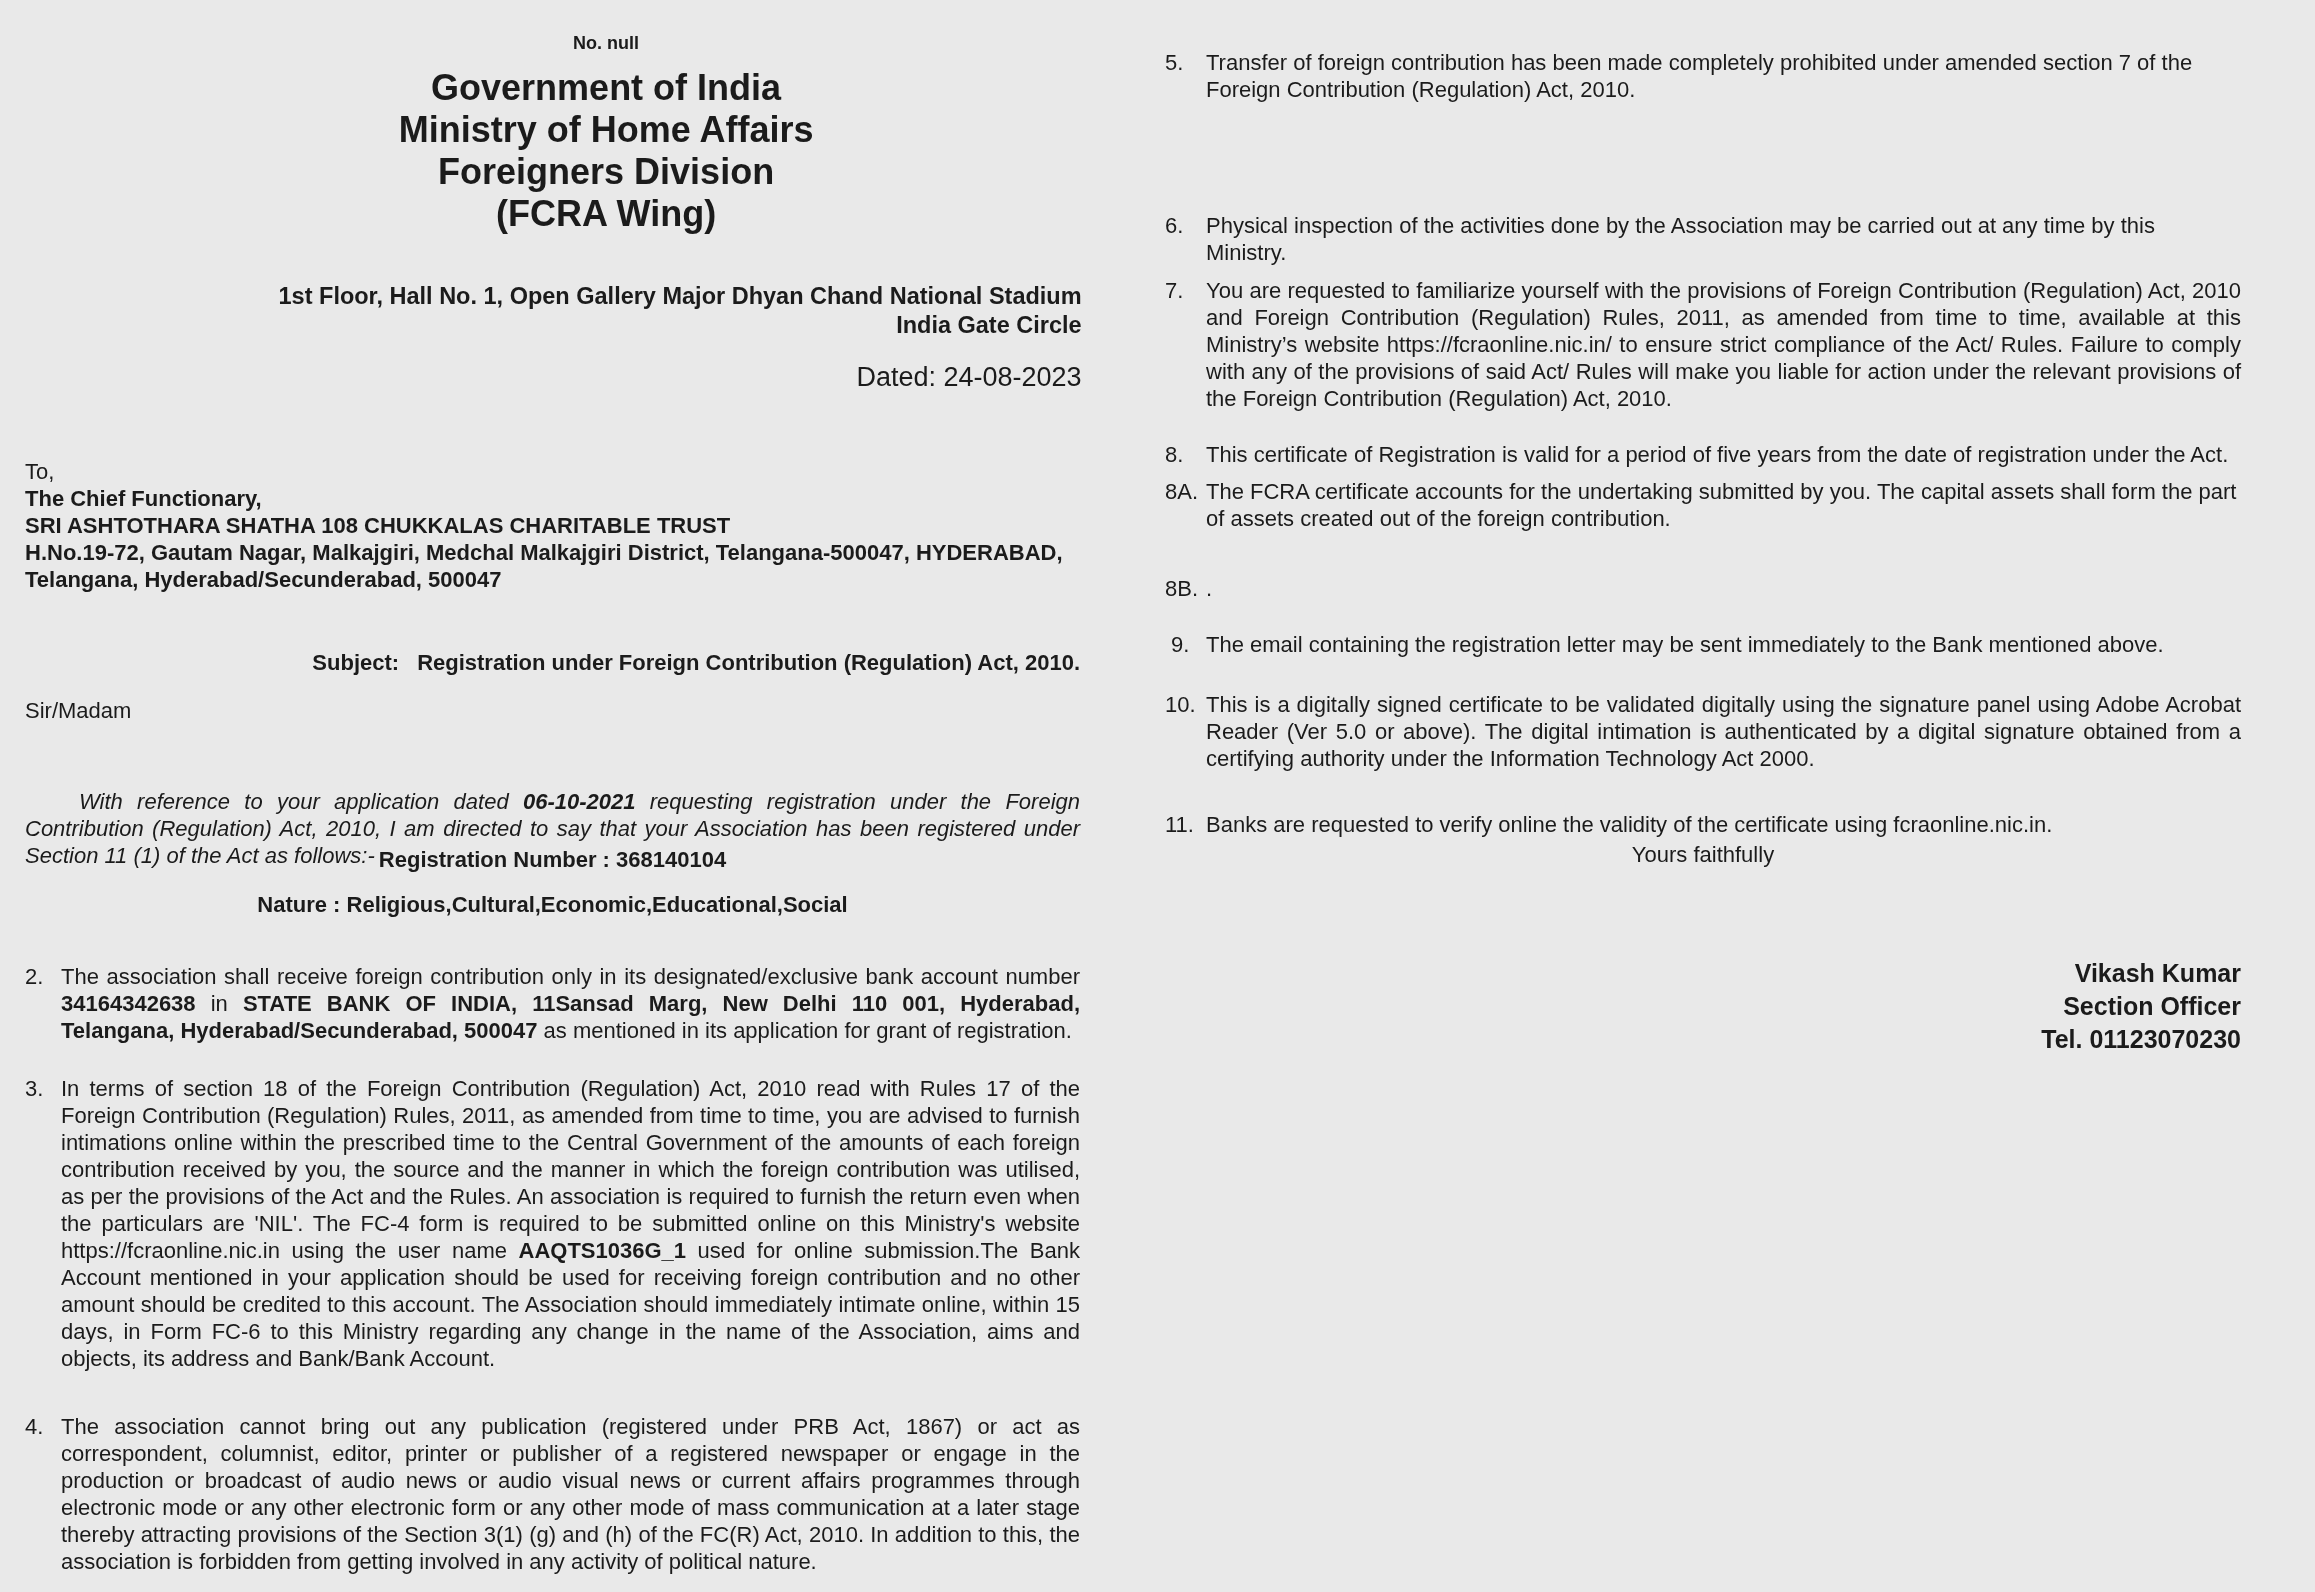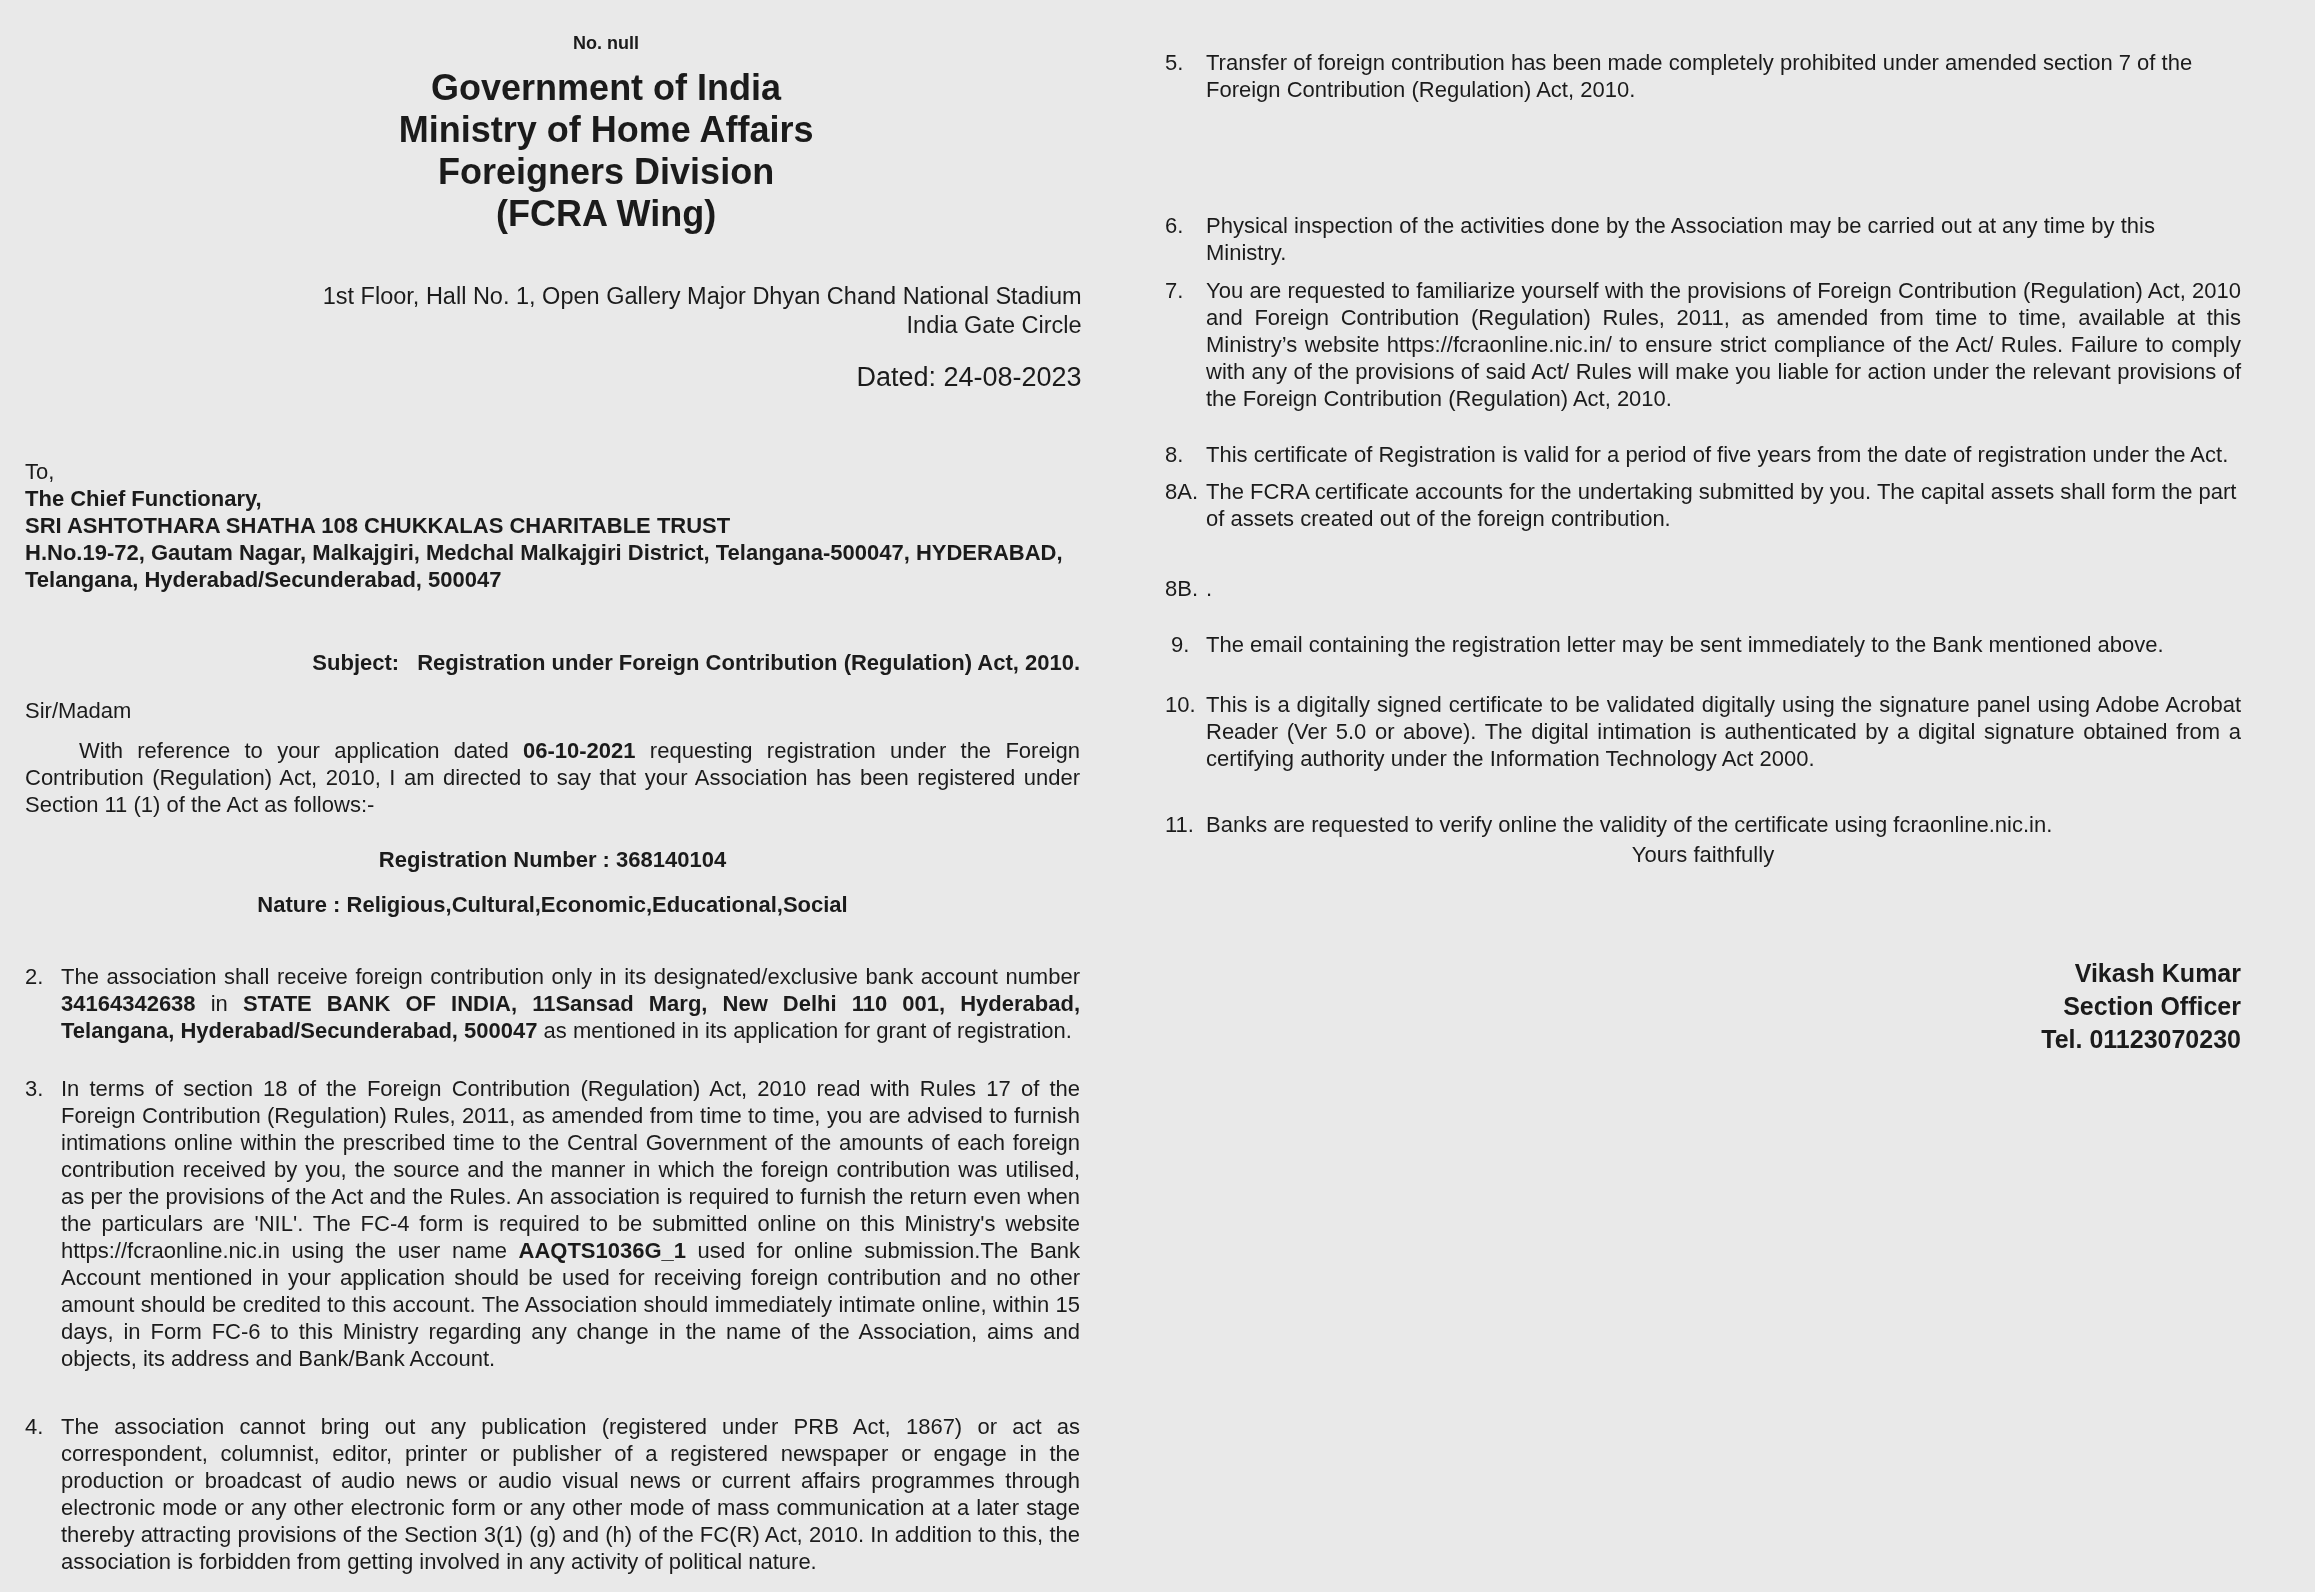--- a/index.html
+++ b/index.html
@@ -20,28 +20,28 @@
   .blk { position: absolute; }
   .b { font-weight: 700; }
   .center { text-align: center; }
   .justify { text-align: justify; }
   .nowrap { white-space: nowrap; }
 
   
   .hdr-wrap      { left: 22.6px;  width: 1167px; text-align: center; }
   .ref-no        { top: 25px;  font-size: 18px; line-height: 36px; font-weight: 700; }
   .org-title     { top: 67px;  font-size: 36px; line-height: 42px; font-weight: 700; }
-  .office-addr   { left: 22.6px; width: 1059px; top: 282px; font-size: 23.5px; line-height: 29px; font-weight: 400; text-align: right; }
+  .office-addr   { left: 22.6px; width: 1059px; top: 282px; font-size: 23.5px; line-height: 29px; font-weight: 700; text-align: right; }
   .date-line     { left: 22.6px; width: 1059px; top: 364px; font-size: 27px; font-weight: 400; text-align: right; }
   .col-l         { left: 25px;  width: 1055px; }
   .recipient     { top: 458px; }
   .subject-line  { top: 649px; font-weight: 700; text-align: right; }
   .subject-text  { margin-left: 18px; }
   .salutation    { top: 697px; }
-  .intro         { top: 737px; }
+  .intro         { top: 788px; font-style: italic; }
   .intro .itext  { text-indent: 54px; }
   .regnum        { top: 846px; font-weight: 700; }
   .nature        { top: 891px; font-weight: 700; }
   .item-2        { top: 963px; }
   .item-3        { top: 1075px; }
   .item-4        { top: 1413px; }
 
   
   .col-r         { left: 1165px; width: 1076px; }
   .item-5        { top: 49px; }

